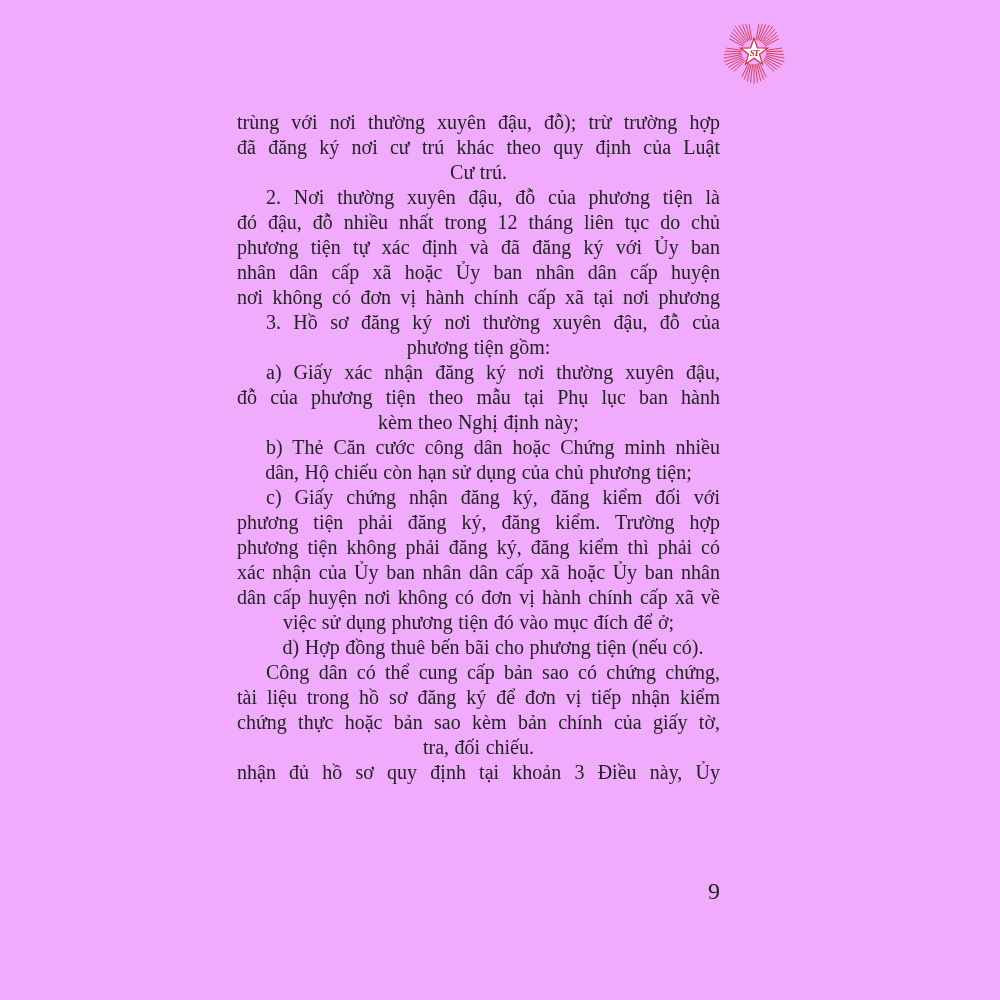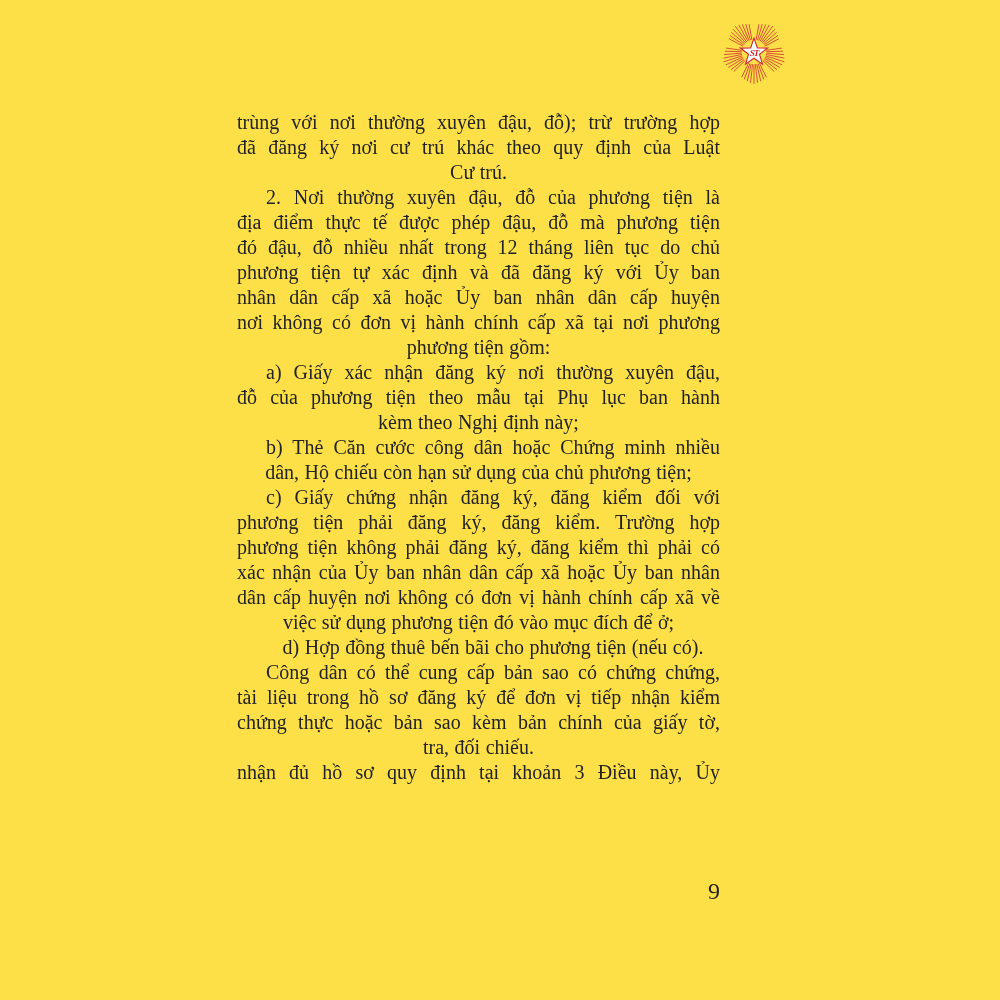--- a/index.html
+++ b/index.html
@@ -11,21 +11,21 @@
     position: relative;
     width: 1000px;
     height: 1000px;
     overflow: hidden;
     font-family: "Liberation Serif", "DejaVu Serif", serif;
     color: #232323;
   }
   .page {
     position: absolute;
     inset: 0;
-    background: #fde047;
+    background: #f0abfc;
   }
   .logo {
     position: absolute;
     left: 718px;
     top: 16px;
     width: 72px;
     height: 72px;
     color: #ce2630;
   }
   .logo svg { display: block; width: 100%; height: 100%; }
@@ -124,25 +124,25 @@
         <polygon points="35.00,21.50 38.29,30.97 48.31,31.17 40.33,37.23 43.23,46.83 35.00,41.10 26.77,46.83 29.67,37.23 21.69,31.17 31.71,30.97" fill="#ffffff" stroke="#ce2630" stroke-width="1.1"></polygon>
         <text x="35" y="38.6" text-anchor="middle" font-size="9" fill="#ce2630" class="monogram">ST</text>
       </svg>
   </div>
 
   <div class="text-block" id="text-block">
       <div class="line">trùng với nơi thường xuyên đậu, đỗ); trừ trường hợp</div>
       <div class="line">đã đăng ký nơi cư trú khác theo quy định của Luật</div>
       <div class="line noj">Cư trú.</div>
       <div class="line ind">2. Nơi thường xuyên đậu, đỗ của phương tiện là</div>
-      <div class="line">địa điểm thực tế được phép đậu, đỗ mà phương tiện</div>
       <div class="line">đó đậu, đỗ nhiều nhất trong 12 tháng liên tục do chủ</div>
       <div class="line">phương tiện tự xác định và đã đăng ký với Ủy ban</div>
       <div class="line">nhân dân cấp xã hoặc Ủy ban nhân dân cấp huyện</div>
       <div class="line">nơi không có đơn vị hành chính cấp xã tại nơi phương</div>
+      <div class="line ind">3. Hồ sơ đăng ký nơi thường xuyên đậu, đỗ của</div>
       <div class="line noj">phương tiện gồm:</div>
       <div class="line ind">a) Giấy xác nhận đăng ký nơi thường xuyên đậu,</div>
       <div class="line">đỗ của phương tiện theo mẫu tại Phụ lục ban hành</div>
       <div class="line noj">kèm theo Nghị định này;</div>
       <div class="line ind">b) Thẻ Căn cước công dân hoặc Chứng minh nhiều</div>
       <div class="line noj">dân, Hộ chiếu còn hạn sử dụng của chủ phương tiện;</div>
       <div class="line ind">c) Giấy chứng nhận đăng ký, đăng kiểm đối với</div>
       <div class="line">phương tiện phải đăng ký, đăng kiểm. Trường hợp</div>
       <div class="line">phương tiện không phải đăng ký, đăng kiểm thì phải có</div>
       <div class="line">xác nhận của Ủy ban nhân dân cấp xã hoặc Ủy ban nhân</div>

